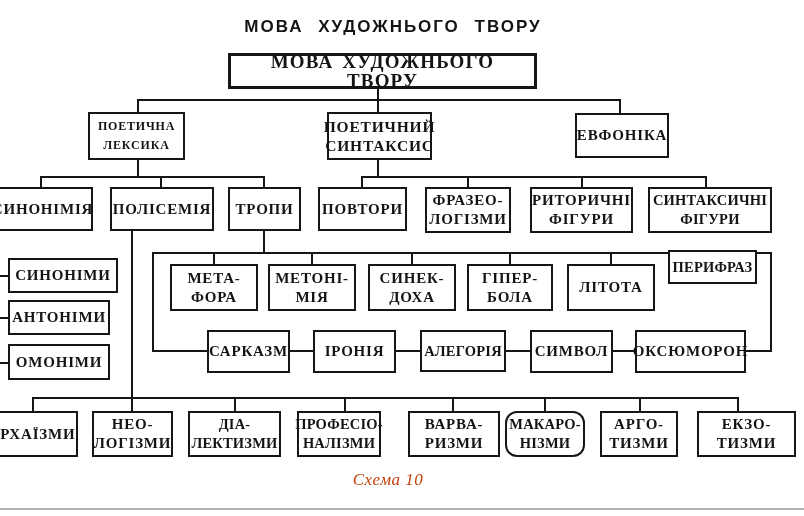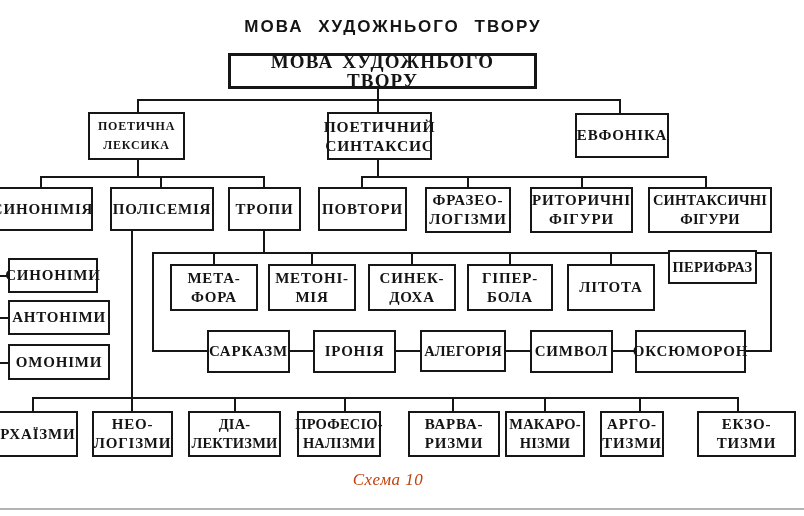--- a/index.html
+++ b/index.html
@@ -104,21 +104,21 @@
   <div class="box" style="left:228px;top:187px;width:73px;height:44px;">ТРОПИ</div>
 
   <div class="box" style="left:318px;top:187px;width:89px;height:44px;">ПОВТОРИ</div>
   <div class="box" style="left:425px;top:187px;width:86px;height:46px;">ФРАЗЕО-
 ЛОГІЗМИ</div>
   <div class="box" style="left:530px;top:187px;width:103px;height:46px;">РИТОРИЧНІ
 ФІГУРИ</div>
   <div class="box tight" style="left:648px;top:187px;width:124px;height:46px;">СИНТАКСИЧНІ
 ФІГУРИ</div>
 
-  <div class="box" style="left:8px;top:258px;width:90px;height:35px;">СИНОНІМИ</div>
+  <div class="box" style="left:8px;top:258px;width:110px;height:35px;">СИНОНІМИ</div>
   <div class="box" style="left:8px;top:300px;width:102px;height:35px;">АНТОНІМИ</div>
   <div class="box" style="left:8px;top:344px;width:102px;height:36px;">ОМОНІМИ</div>
 
   <div class="box" style="left:170px;top:264px;width:88px;height:47px;">МЕТА-
 ФОРА</div>
   <div class="box" style="left:268px;top:264px;width:88px;height:47px;">МЕТОНІ-
 МІЯ</div>
   <div class="box" style="left:368px;top:264px;width:88px;height:47px;">СИНЕК-
 ДОХА</div>
   <div class="box" style="left:467px;top:264px;width:86px;height:47px;">ГІПЕР-
@@ -134,23 +134,23 @@
 
   <div class="box" style="left:-14px;top:411px;width:92px;height:46px;">АРХАЇЗМИ</div>
   <div class="box" style="left:92px;top:411px;width:81px;height:46px;">НЕО-
 ЛОГІЗМИ</div>
   <div class="box tight" style="left:188px;top:411px;width:93px;height:46px;">ДІА-
 ЛЕКТИЗМИ</div>
   <div class="box tight" style="left:297px;top:411px;width:84px;height:46px;">ПРОФЕСІО-
 НАЛІЗМИ</div>
   <div class="box" style="left:408px;top:411px;width:92px;height:46px;">ВАРВА-
 РИЗМИ</div>
-  <div class="box tight" style="left:505px;top:411px;width:80px;height:46px;">МАКАРО-
+  <div class="box tight" style="left:505px;top:411px;width:80px;height:46px;border-radius:12px;">МАКАРО-
 НІЗМИ</div>
-  <div class="box" style="left:600px;top:411px;width:64px;height:46px;">АРГО-
+  <div class="box" style="left:600px;top:411px;width:78px;height:46px;">АРГО-
 ТИЗМИ</div>
   <div class="box" style="left:697px;top:411px;width:99px;height:46px;">ЕКЗО-
 ТИЗМИ</div>
 
   <div id="caption">Схема 10</div>
   <div id="bottom-rule"></div>
 
 </div>
 
 </body></html>

